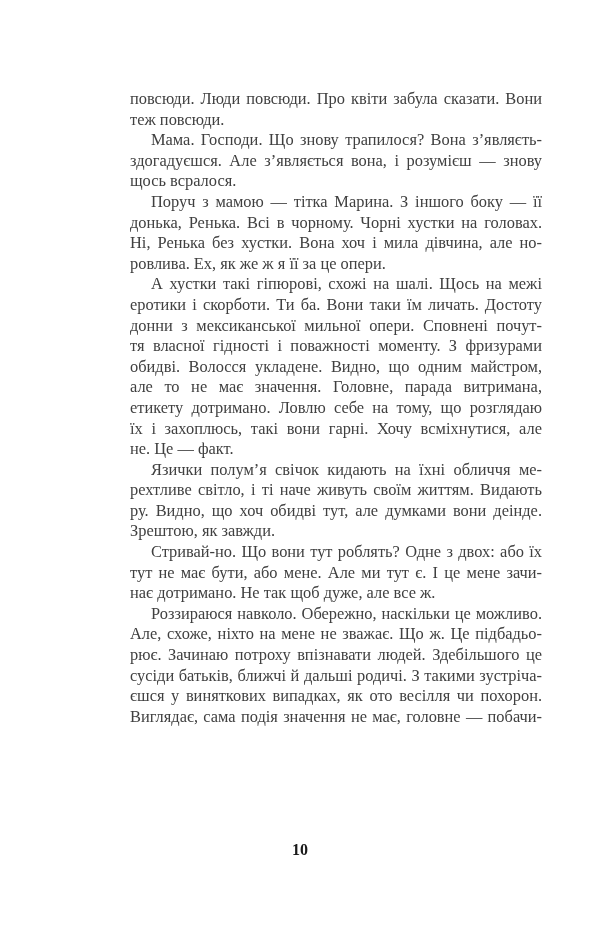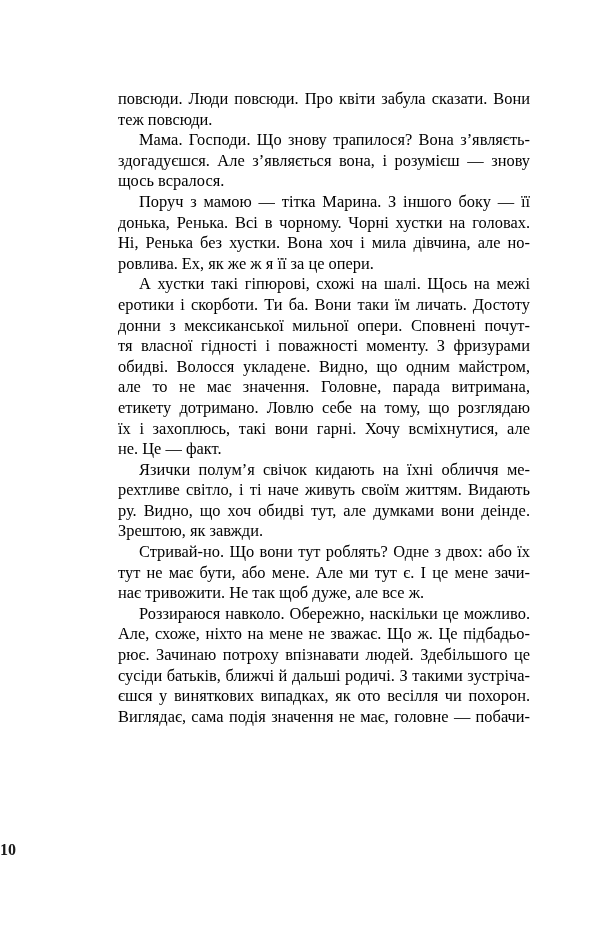--- a/index.html
+++ b/index.html
@@ -2,32 +2,32 @@
 <html><head>
 <meta charset="utf-8">
 <style>
   html, body { margin: 0; padding: 0; background: #ffffff; }
   body { width: 600px; height: 931px; position: relative; overflow: hidden; }
   .page {
     position: absolute; left: 0; top: 0; width: 600px; height: 931px;
     background: #ffffff;
   }
   .text-block {
-    position: absolute; left: 118px; top: 89px; width: 412px;
+    position: absolute; left: 130px; top: 89px; width: 412px;
     font-family: "Liberation Serif", "DejaVu Serif", serif;
-    font-size: 16.4px; line-height: 20.6px; color: #000000;
+    font-size: 16.4px; line-height: 20.6px; color: #404040;
   }
   .line {
     display: block; height: 20.6px; white-space: nowrap;
     text-align: justify; text-align-last: justify;
   }
   .line.indent { text-indent: 21px; }
   .line.last { text-align-last: left; }
   .page-number {
-    position: absolute; left: 0; top: 841px; width: 600px; text-align: left;
+    position: absolute; left: 0; top: 841px; width: 600px; text-align: center;
     font-family: "Liberation Serif", "DejaVu Serif", serif;
     font-size: 16px; font-weight: bold; color: #1a1a1a;
   }
 </style>
 </head>
 <body>
 
 <div class="page">
   <div class="text-block">
 
@@ -64,21 +64,21 @@
     <div>
       <span class="line indent">Язички полум’я свічок кидають на їхні обличчя ме-</span>
       <span class="line">рехтливе світло, і ті наче живуть своїм життям. Видають</span>
       <span class="line">ру. Видно, що хоч обидві тут, але думками вони деінде.</span>
       <span class="line last">Зрештою, як завжди.</span>
     </div>
 
     <div>
       <span class="line indent">Стривай-но. Що вони тут роблять? Одне з двох: або їх</span>
       <span class="line">тут не має бути, або мене. Але ми тут є. І це мене зачи-</span>
-      <span class="line last">нає тривожити. Не так щоб дуже, але все ж.</span>
+      <span class="line last">нає дотримано. Не так щоб дуже, але все ж.</span>
     </div>
 
     <div>
       <span class="line indent">Роззираюся навколо. Обережно, наскільки це можливо.</span>
       <span class="line">Але, схоже, ніхто на мене не зважає. Що ж. Це підбадьо-</span>
       <span class="line">рює. Зачинаю потроху впізнавати людей. Здебільшого це</span>
       <span class="line">сусіди батьків, ближчі й дальші родичі. З такими зустріча-</span>
       <span class="line">єшся у виняткових випадках, як ото весілля чи похорон.</span>
       <span class="line">Виглядає, сама подія значення не має, головне — побачи-</span>
     </div>

